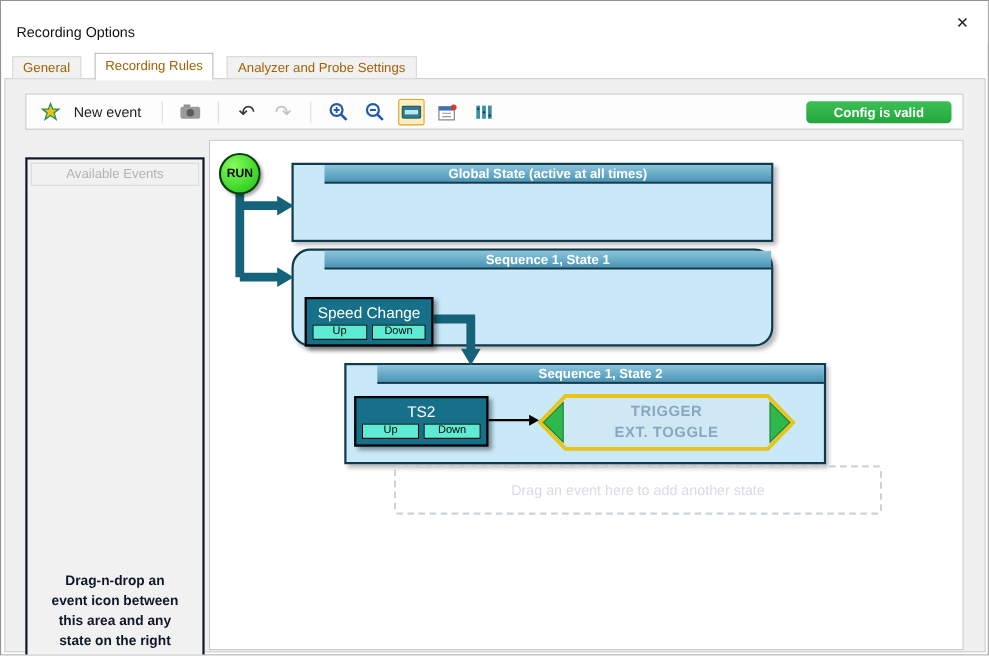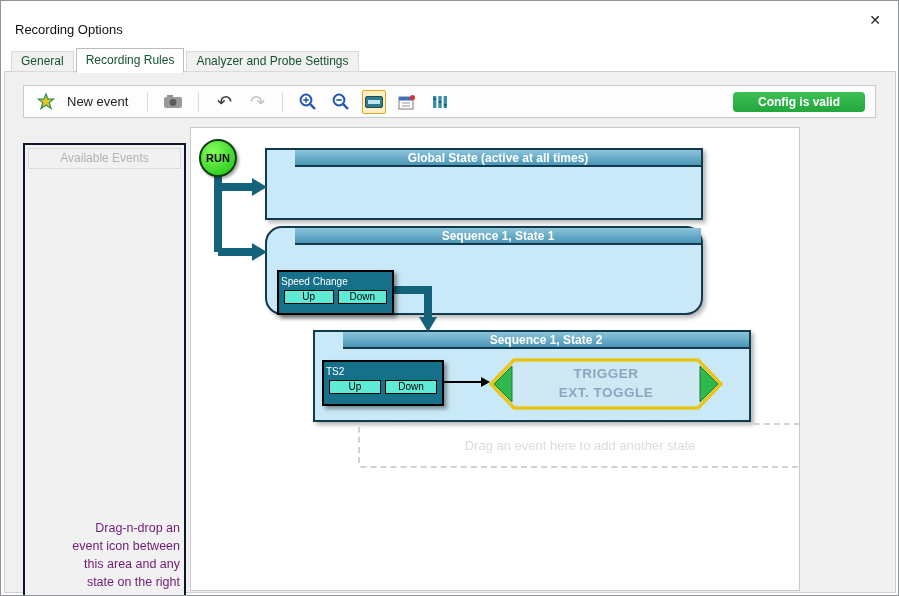--- a/index.html
+++ b/index.html
@@ -12,22 +12,22 @@
   
   .titlebar { position:absolute; left:0; top:0; right:0; height:38px; background:#ffffff; }
   .title { position:absolute; left:14px; top:21px; font-size:13px; color:#111; }
   .close-btn {
     position:absolute; right:10px; top:7px; width:26px; height:24px;
     text-align:center; line-height:24px; font-size:14px; color:#222; cursor:pointer;
   }
   
   .tabs { position:absolute; left:10px; top:45px; height:26px; display:flex; align-items:flex-end; z-index:3; }
   .tab {
-    height:21px; line-height:19px; padding:0 9px; font-size:12px; color:#14532d;
-    background:#f1f1f1; border:1px solid #d9d9d9; margin-right:2px;
+    height:21px; line-height:19px; padding:0 9px; font-size:12px; color:#a16207;
+    background:#f1f1f1; border:1px solid #d9d9d9; margin-right:12px;
   }
   .tab.active {
     height:25px; line-height:23px; background:#ffffff;
     border:1px solid #bcbcbc; border-bottom:1px solid #ffffff; margin-bottom:-1px;
   }
   
   .page {
     position:absolute; left:3px; top:70px; width:892px; height:522px;
     background:#f0f0f0; border:1px solid #cfcfcf; z-index:1;
   }
@@ -52,25 +52,25 @@
   .left-panel {
     position:absolute; left:22px; top:142px; width:163px; height:464px;
     background:#f1f1f1; border:2px solid #0f172a; z-index:2;
   }
   .available-header {
     margin:3px; height:21px; line-height:19px; text-align:center;
     color:#b2b2b2; font-size:12px; background:#f1f1f1; border:1px solid #d9d9d9;
   }
   .left-hint {
     position:absolute; bottom:14px; left:4px; right:4px;
-    text-align:right; color:#701a75; font-size:12.5px; line-height:18px;
+    text-align:center; color:#0f172a; font-size:12.5px; line-height:18px;font-weight:bold;
   }
   
   .canvas {
-    position:absolute; left:189px; top:126px; width:610px; height:464px;
+    position:absolute; left:189px; top:126px; width:686px; height:464px;
     background:#ffffff; border:1px solid #c9c9c9; overflow:hidden; z-index:2;
   }
   .arrow-layer { position:absolute; left:0; top:0; width:686px; height:464px; z-index:3; pointer-events:none; }
   .run-btn {
     position:absolute; left:8px; top:11px; width:38px; height:38px; border-radius:50%;
     background:radial-gradient(circle at 35% 30%, #86fd5a, #17c113);
     border:2px solid #0c3c0c; color:#000; font-weight:bold; font-size:11px;
     text-align:center; line-height:34px; z-index:5; box-shadow:2px 2px 3px rgba(0,0,0,.35);
   }
   .state-box {
@@ -79,21 +79,21 @@
   }
   .state-header {
     height:17px; line-height:17px; text-align:center; color:#ffffff;
     font-weight:bold; font-size:12px;
     background:linear-gradient(#8cc4da,#4a96b7); border-bottom:2px solid #123a4d;
   }
   .event-box {
     position:absolute; background:#17708a; border:2px solid #000000; color:#ffffff;
     box-shadow:3px 3px 4px rgba(0,0,0,.4); z-index:4;
   }
-  .event-label { text-align:left; font-size:10px; padding:4px 2px 3px; }
+  .event-label { text-align:center; font-size:14px; padding:4px 2px 3px; }
   .event-buttons { display:flex; gap:4px; padding:0 5px 4px; }
   .event-buttons .ud-btn {
     flex:1; background:#5eead4; color:#000000; font-size:10px; line-height:12px;
     text-align:center; border:1px solid #000000; cursor:pointer;
   }
   .trigger-shape { position:absolute; left:296px; top:228px; width:238px; height:56px; z-index:4; }
   .trigger-text {
     position:absolute; left:296px; top:236px; width:238px; text-align:center;
     color:#8ba6c0; font-weight:bold; font-size:13.5px; line-height:19px; z-index:5;
     letter-spacing:0.5px;

